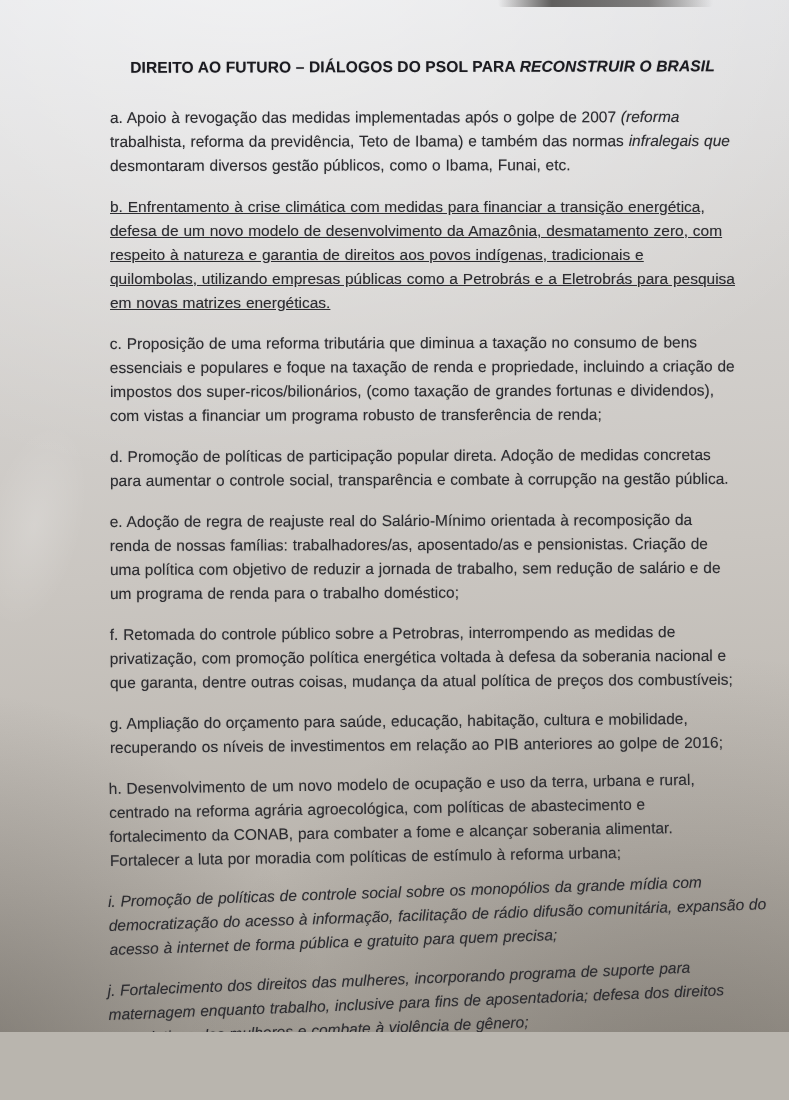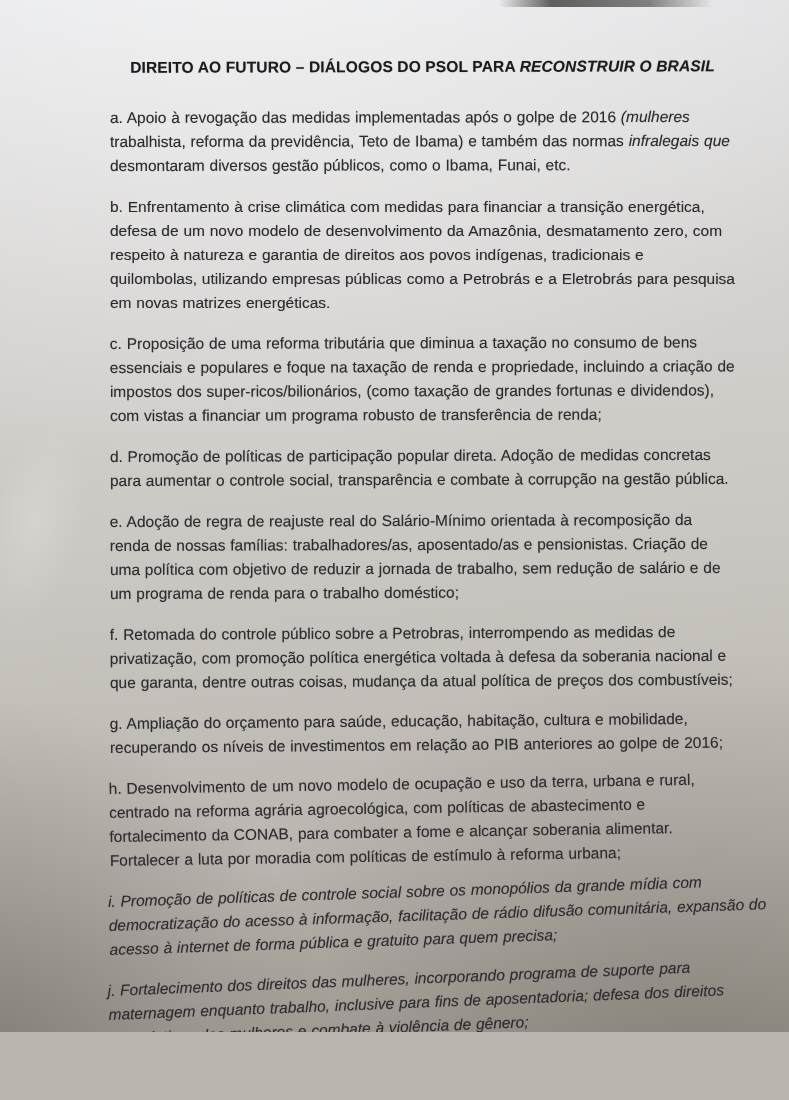--- a/index.html
+++ b/index.html
@@ -47,21 +47,21 @@
   }
   .it { font-style: italic; }
   p.item {
     font-size: 15.5px;
     line-height: 24px;
     margin: 0 0 17px 0;
     transform-origin: left bottom;
     word-spacing: 0.5px;
   }
   .item-a { transform: rotate(-0.1deg); }
-  .item-b { margin-bottom: 18px; }
+  .item-b { margin-bottom: 18px; text-decoration: underline; }
   .item-c { transform: rotate(-0.15deg); }
   .item-d { transform: rotate(-0.2deg); margin-bottom: 19px; }
   .item-e { transform: rotate(-0.2deg); }
   .item-f { transform: rotate(-0.3deg); margin-bottom: 19px; }
   .item-g { transform: rotate(-0.5deg); margin-bottom: 20px; }
   .item-h { transform: rotate(-0.9deg); margin-bottom: 20px; }
   .item-i, .item-j {
     font-size: 17.6px;
     line-height: 33px;
     word-spacing: 1px;
@@ -81,21 +81,21 @@
 </head>
 <body>
 
 <div class="photo">
   <div class="top-edge"></div>
   <div class="crease"></div>
 
   <div class="content">
     <h1 class="title"><span>DIREITO AO FUTURO – DIÁLOGOS DO PSOL PARA </span><span class="it">RECONSTRUIR O BRASIL</span></h1>
 
-    <p class="item item-a"><span>a. Apoio à revogação das medidas implementadas após o golpe de 2016 </span><span class="it">(mulheres</span><span> trabalhista, reforma da previdência, Teto de Ibama) e também das normas </span><span class="it">infralegais que</span><span> desmontaram diversos gestão públicos, como o Ibama, Funai, etc.</span></p>
+    <p class="item item-a"><span>a. Apoio à revogação das medidas implementadas após o golpe de 2007 </span><span class="it">(reforma</span><span> trabalhista, reforma da previdência, Teto de Ibama) e também das normas </span><span class="it">infralegais que</span><span> desmontaram diversos gestão públicos, como o Ibama, Funai, etc.</span></p>
 
     <p class="item item-b"><span>b. Enfrentamento à crise climática com medidas para financiar a transição energética, defesa de um novo modelo de desenvolvimento da Amazônia, desmatamento zero, com respeito à natureza e garantia de direitos aos povos indígenas, tradicionais e quilombolas, utilizando empresas públicas como a Petrobrás e a Eletrobrás para pesquisa em novas matrizes energéticas.</span></p>
 
     <p class="item item-c"><span>c. Proposição de uma reforma tributária que diminua a taxação no consumo de bens essenciais e populares e foque na taxação de renda e propriedade, incluindo a criação de impostos dos super-ricos/bilionários, (como taxação de grandes fortunas e dividendos), com vistas a financiar um programa robusto de transferência de renda;</span></p>
 
     <p class="item item-d"><span>d. Promoção de políticas de participação popular direta. Adoção de medidas concretas para aumentar o controle social, transparência e combate à corrupção na gestão pública.</span></p>
 
     <p class="item item-e"><span>e. Adoção de regra de reajuste real do Salário-Mínimo orientada à recomposição da renda de nossas famílias: trabalhadores/as, aposentado/as e pensionistas. Criação de uma política com objetivo de reduzir a jornada de trabalho, sem redução de salário e de um programa de renda para o trabalho doméstico;</span></p>
 
     <p class="item item-f"><span>f. Retomada do controle público sobre a Petrobras, interrompendo as medidas de privatização, com promoção política energética voltada à defesa da soberania nacional e que garanta, dentre outras coisas, mudança da atual política de preços dos combustíveis;</span></p>

